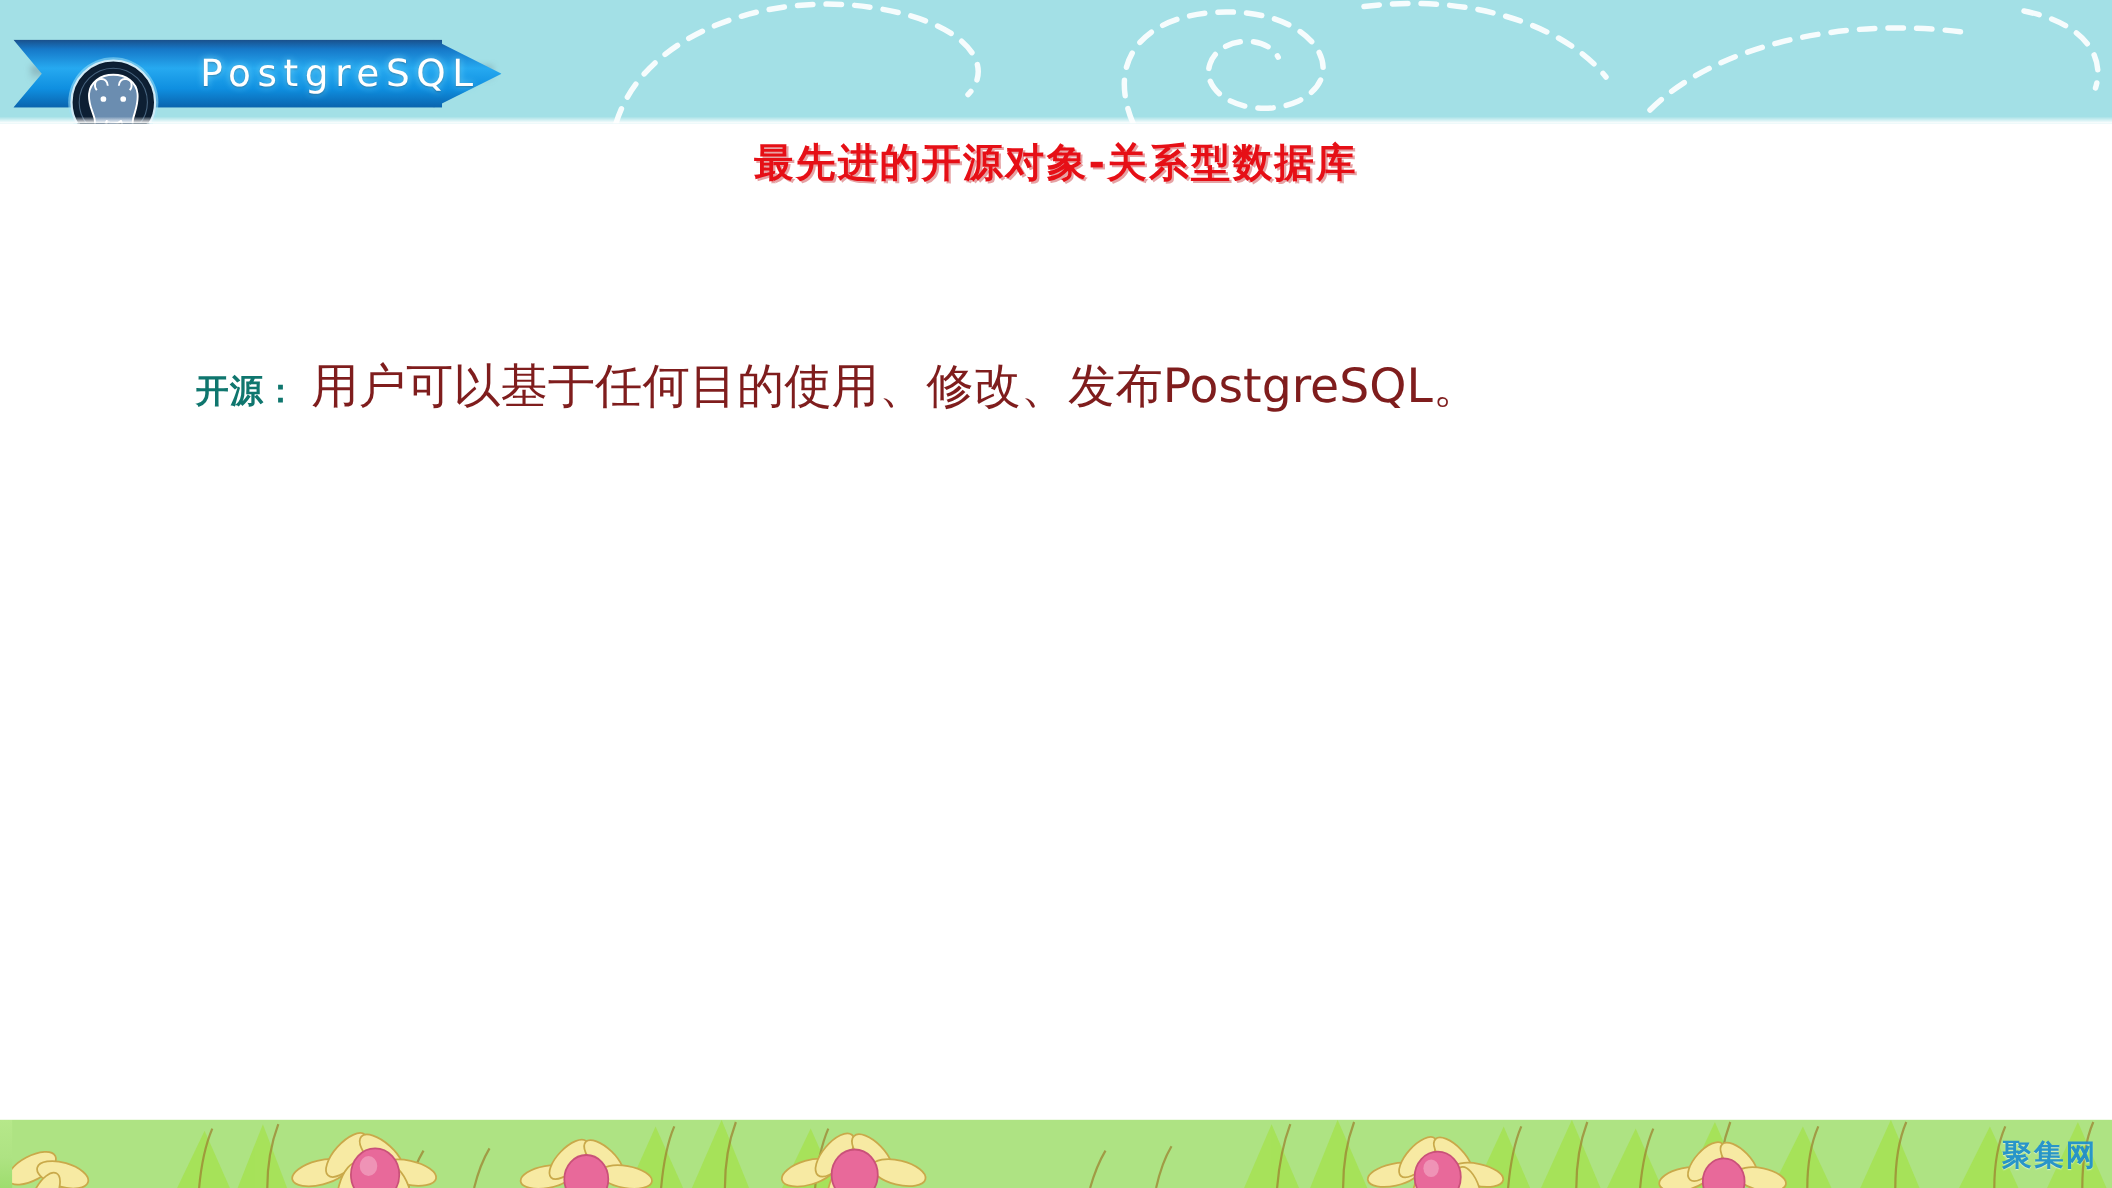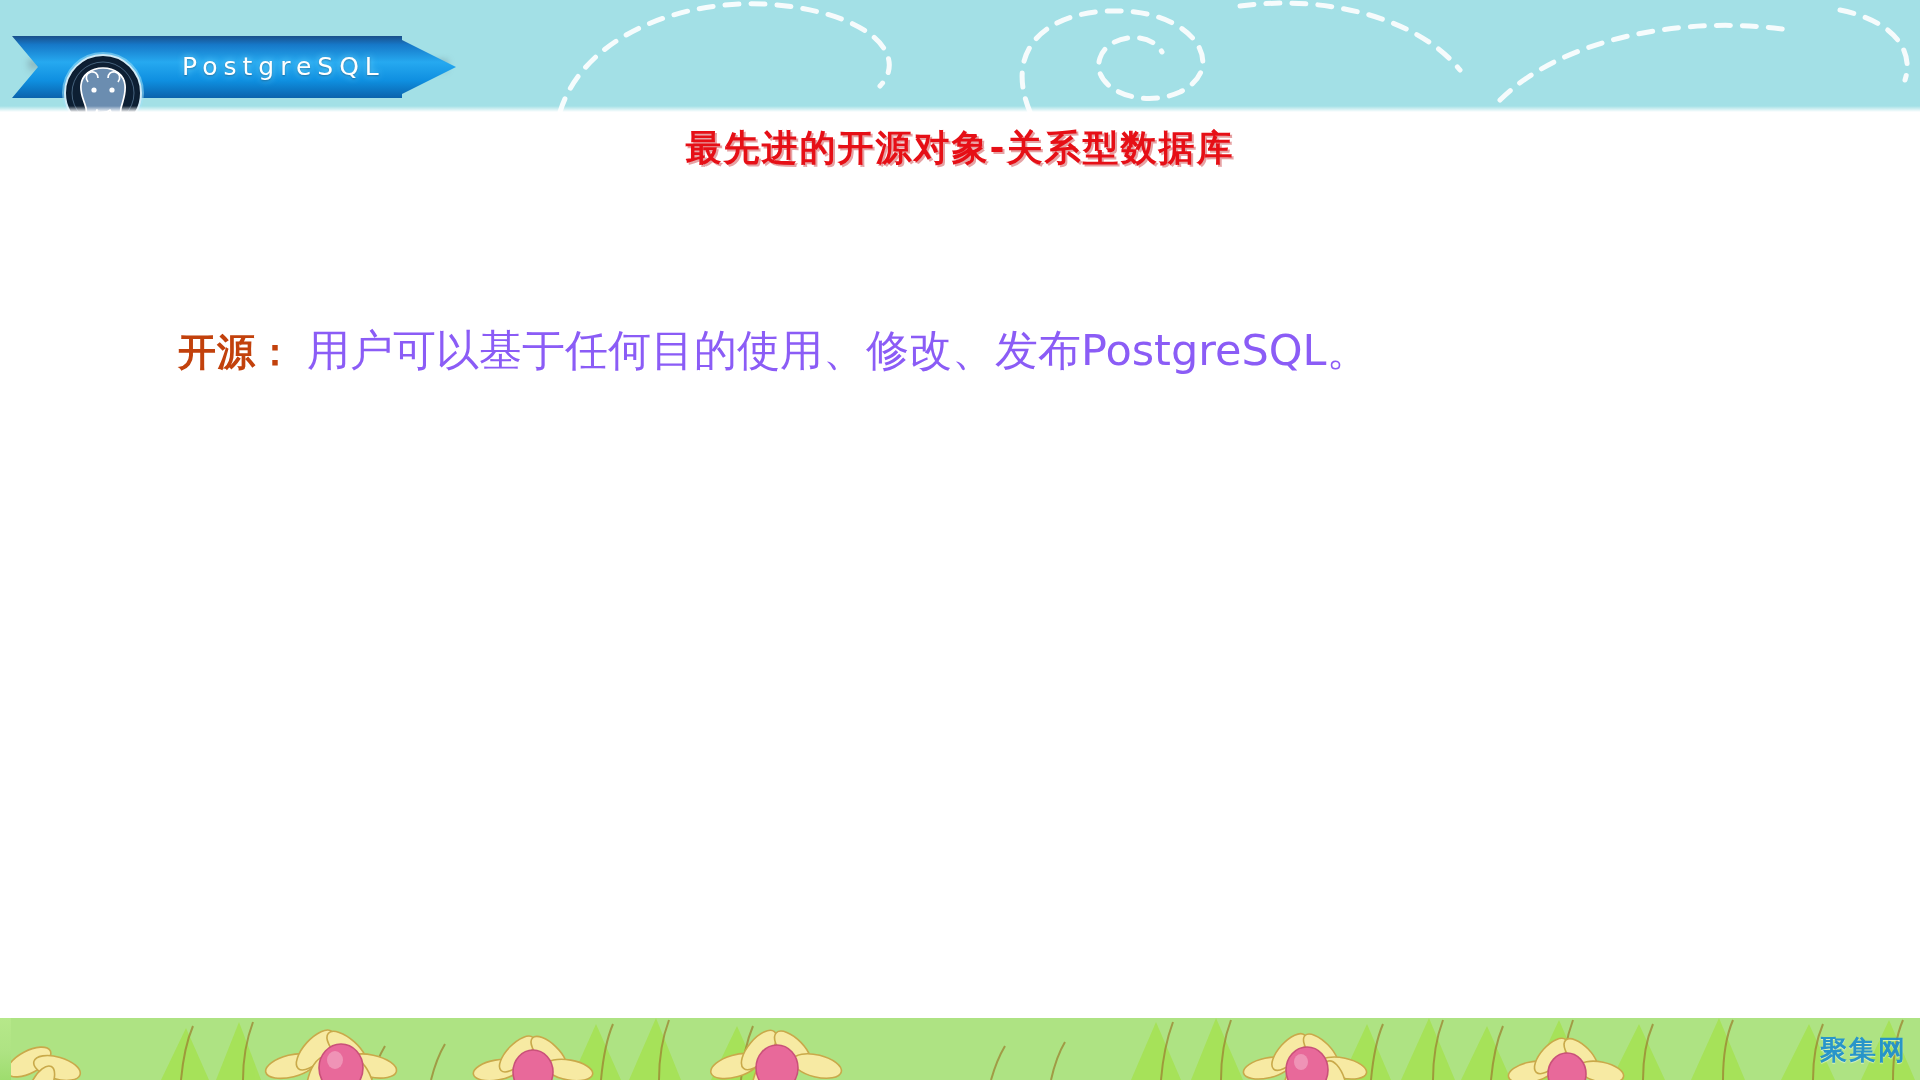--- a/index.html
+++ b/index.html
@@ -96,21 +96,21 @@
     height: 14px;
     background: linear-gradient(to bottom, rgba(90,100,110,0.45), rgba(255,255,255,0));
     filter: blur(3px);
   }
   .banner-label {
     position: absolute;
     left: 170px;
     top: 0;
     height: 62px;
     line-height: 62px;
-    font-size: 25px;
+    font-size: 34px;
     letter-spacing: 6px;
     color: #ffffff;
     font-family: "DejaVu Sans", sans-serif;
     text-shadow: 0 0 7px rgba(120,220,255,0.95), 0 1px 2px rgba(0,30,60,0.5);
     white-space: nowrap;
   }
 
   
   .logo-circle {
     position: absolute;
@@ -145,29 +145,29 @@
   .body-line {
     position: absolute;
     left: 178px;
     top: 322px;
     display: flex;
     align-items: baseline;
     white-space: nowrap;
   }
   .body-key {
     font-family: "DejaVu Sans", sans-serif;
-    font-size: 38px;
+    font-size: 30px;
     font-weight: bold;
-    color: #c2410c;
+    color: #0f766e;
     letter-spacing: 1px;
   }
   .body-text {
     font-family: "DejaVu Sans", sans-serif;
     font-size: 43px;
-    color: #8b5cf6;
+    color: #7f1d1d;
     margin-left: 12px;
     letter-spacing: 0px;
   }
 
   
   .bottom-border {
     position: absolute;
     left: 0;
     bottom: 0;
     width: 1920px;

